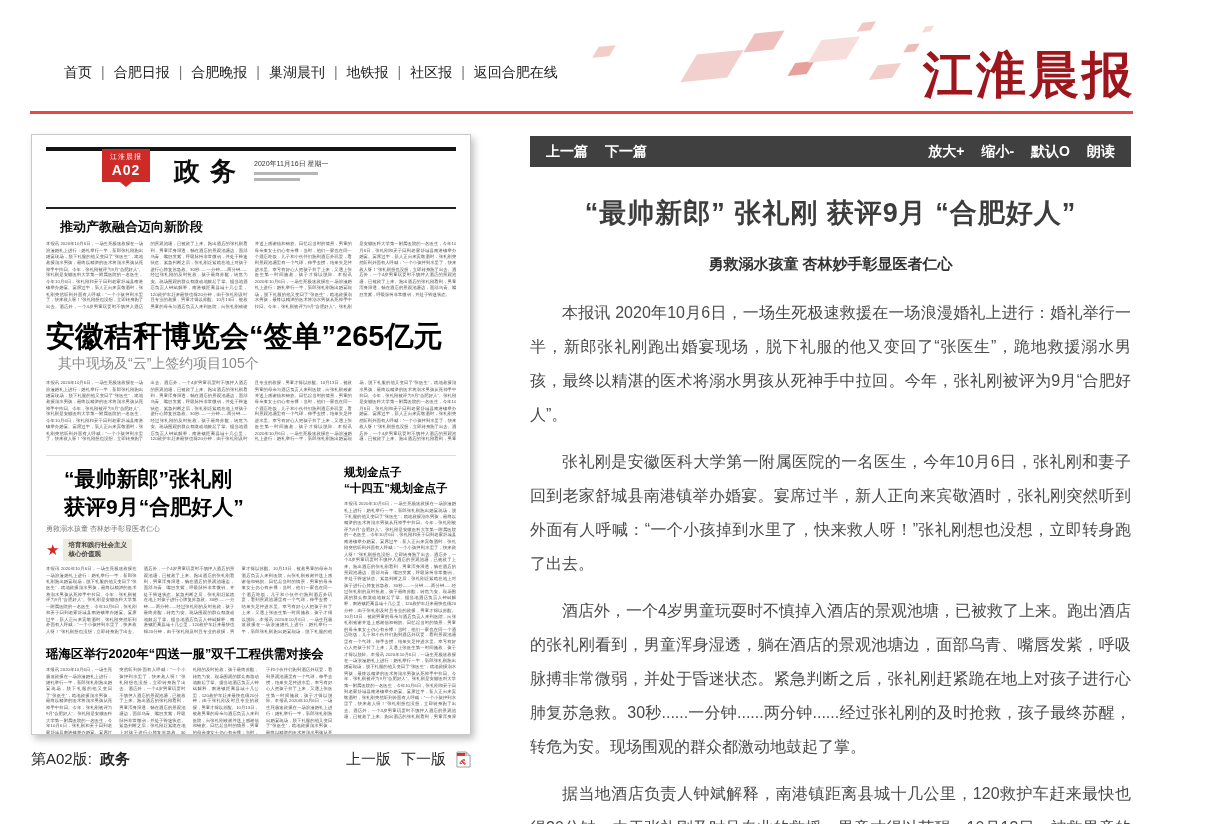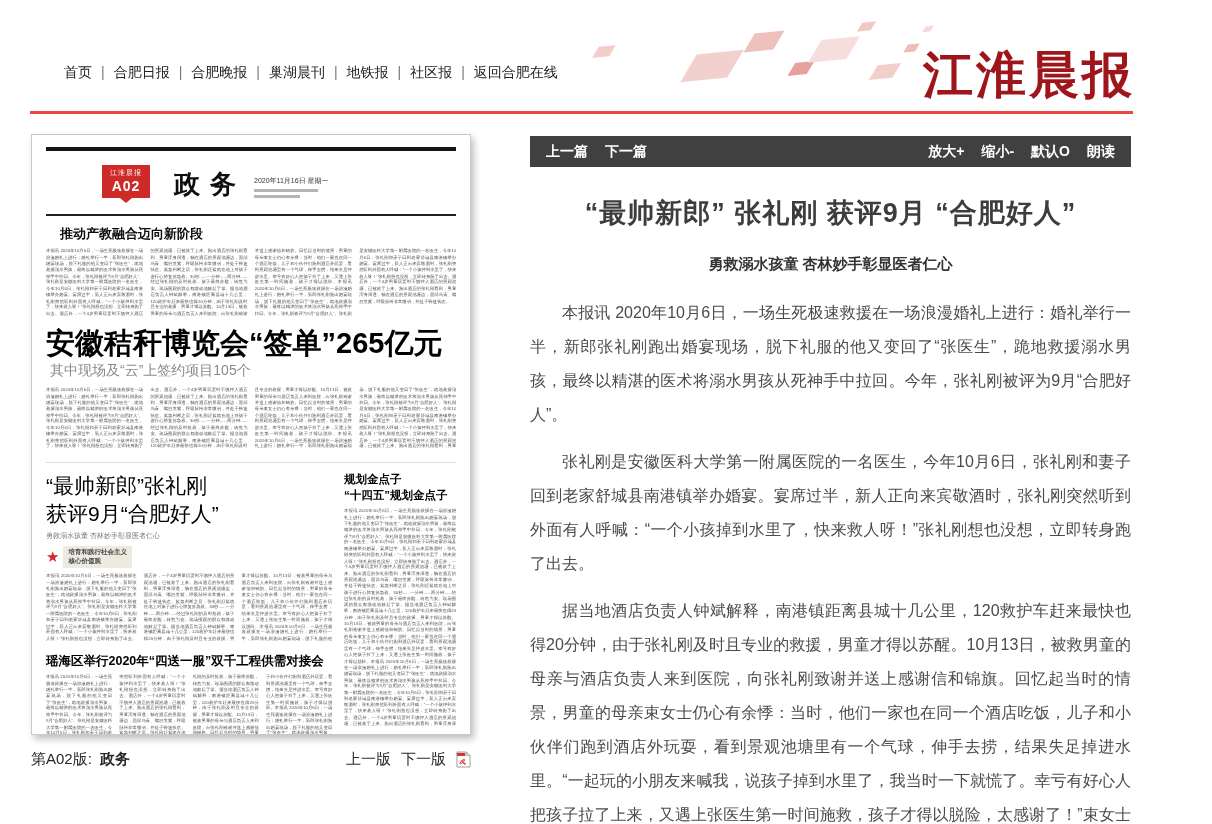--- a/index.html
+++ b/index.html
@@ -26,21 +26,21 @@
   .brand-text { position:absolute; right:0; bottom:8px; font-size:50px; font-weight:900;
     color:#9e161c; letter-spacing:3px; line-height:1; }
 
   .red-rule { position:absolute; left:30px; top:111px; width:1103px; height:3px; background:#ee4743; }
 
   
   .paper-col { position:absolute; left:31px; top:134px; width:440px; }
   .paper { width:440px; height:601px; background:#fff; border:1px solid #c9c9c9;
     box-shadow:3px 4px 7px rgba(0,0,0,.25); padding:10px 14px; overflow:hidden; cursor:pointer; }
   .p-topbar { height:4px; background:#151515; margin-top:2px; }
-  .p-head { display:flex; align-items:center; height:63px; padding-top:3px; }
+  .p-head { display:flex; align-items:flex-start; height:56px; padding-top:3px; }
   .p-badge { margin-left:56px; margin-top:-5px; background:#ce2a28; color:#fff; width:48px;
     text-align:center; padding:3px 0 4px; position:relative; }
   .p-badge::after { content:""; position:absolute; left:50%; bottom:-5px; margin-left:-6px;
     border:6px solid transparent; border-top:5px solid #ce2a28; border-bottom:none; }
   .p-badge-mast { display:block; font-size:7px; letter-spacing:1px; }
   .p-badge-code { display:block; font-size:14px; font-weight:bold; letter-spacing:1px; }
   .p-section { font-size:26px; font-weight:900; letter-spacing:10px; margin-left:24px; color:#0d0d0d; }
   .p-meta { margin-left:8px; margin-top:5px; }
   .p-date { font-size:7px; color:#333; }
   .smudge { display:block; height:3px; background:#b5b5b5; margin-top:3px; }
@@ -52,26 +52,26 @@
 
   .micro-wrap { position:relative; overflow:hidden; }
   .h70 { height:70px; } .h64 { height:64px; } .h72 { height:72px; } .h80 { height:80px; } .h230 { height:230px; }
   .micro { position:absolute; left:0; top:0; width:139%; height:139%;
     transform:scale(0.72); transform-origin:0 0; font-size:6px; line-height:1.45;
     color:#4f4f4f; text-align:justify; column-gap:10px; }
   .cols4 { column-count:4; } .cols3 { column-count:3; } .cols1 { column-count:1; }
 
   .pb { margin-top:10px; }
   .pb-hl { font-size:29px; font-weight:900; color:#000; line-height:1.05; white-space:nowrap; }
-  .pb-sub { font-size:14px; color:#8a8a8a; margin:4px 0 7px 4px; }
+  .pb-sub { font-size:14px; color:#8a8a8a; margin:4px 0 7px 12px; }
 
   .p-band { display:flex; gap:12px; margin-top:11px; border-top:1px solid #ddd; padding-top:9px; }
   .p-left { width:286px; }
   .p-side { flex:1; }
-  .pc-hl { font-size:21px; font-weight:400; line-height:1.3; color:#000; }
+  .pc-hl { font-size:21px; font-weight:700; line-height:1.3; color:#000;margin-left:18px; }
   .pc-sub { font-size:7px; color:#777; margin:4px 0 5px; }
   .tagrow { display:flex; align-items:center; gap:4px; margin-bottom:5px; }
   .star { color:#d7282a; font-size:15px; line-height:1; }
   .tagbox { background:#edeadf; padding:2px 5px; font-size:6.5px; font-weight:bold; color:#444; line-height:1.35; }
   .pd { margin-top:8px; }
   .pd-hl { font-size:12.5px; font-weight:900; margin-bottom:4px; white-space:nowrap; color:#000; }
   .ps-hl { font-size:11.5px; font-weight:900; line-height:1.35; margin-bottom:5px; color:#000; }
 
   .pager { display:flex; justify-content:space-between; align-items:center; width:440px;
     margin-top:15px; font-size:15px; color:#2a2a2a; }
@@ -215,15 +215,16 @@
       <a>朗读</a>
     </div>
   </div>
 
   <h1 class="title">“最帅新郎” 张礼刚 获评9月 “合肥好人”</h1>
   <h2 class="subtitle">勇救溺水孩童 杏林妙手彰显医者仁心</h2>
 
   <div class="article-body">
     <p>本报讯 2020年10月6日，一场生死极速救援在一场浪漫婚礼上进行：婚礼举行一半，新郎张礼刚跑出婚宴现场，脱下礼服的他又变回了“张医生”，跪地救援溺水男孩，最终以精湛的医术将溺水男孩从死神手中拉回。今年，张礼刚被评为9月“合肥好人”。</p>
     <p>张礼刚是安徽医科大学第一附属医院的一名医生，今年10月6日，张礼刚和妻子回到老家舒城县南港镇举办婚宴。宴席过半，新人正向来宾敬酒时，张礼刚突然听到外面有人呼喊：“一个小孩掉到水里了，快来救人呀！”张礼刚想也没想，立即转身跑了出去。</p>
+    <p>酒店外，一个4岁男童玩耍时不慎掉入酒店的景观池塘，已被救了上来。跑出酒店的张礼刚看到，男童浑身湿透，躺在酒店的景观池塘边，面部乌青、嘴唇发紫，呼吸脉搏非常微弱，并处于昏迷状态。紧急判断之后，张礼刚赶紧跪在地上对孩子进行心肺复苏急救。30秒......一分钟......两分钟......经过张礼刚的及时抢救，孩子最终苏醒，转危为安。现场围观的群众都激动地鼓起了掌。</p>
     <p>据当地酒店负责人钟斌解释，南港镇距离县城十几公里，120救护车赶来最快也得20分钟，由于张礼刚及时且专业的救援，男童才得以苏醒。10月13日，被救男童的母亲与酒店负责人来到医院，向张礼刚致谢并送上感谢信和锦旗。回忆起当时的情景，男童的母亲束女士仍心有余悸：当时，他们一家也在同一个酒店吃饭，儿子和小伙伴们跑到酒店外玩耍，看到景观池塘里有一个气球，伸手去捞，结果失足掉进水里。“一起玩的小朋友来喊我，说孩子掉到水里了，我当时一下就慌了。幸亏有好心人把孩子拉了上来，又遇上张医生第一时间施救，孩子才得以脱险，太感谢了！”束女士说。</p>
   </div>
 </section>
 
 </body></html>

